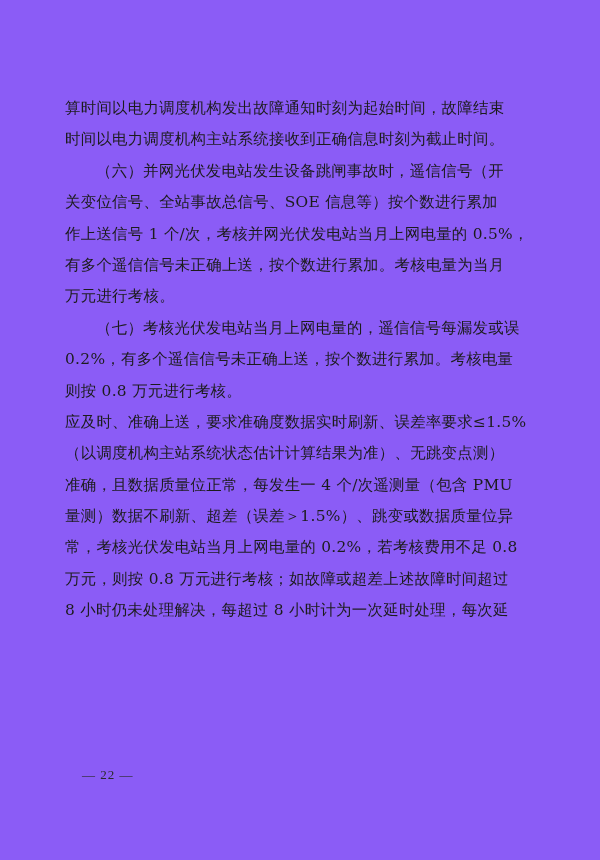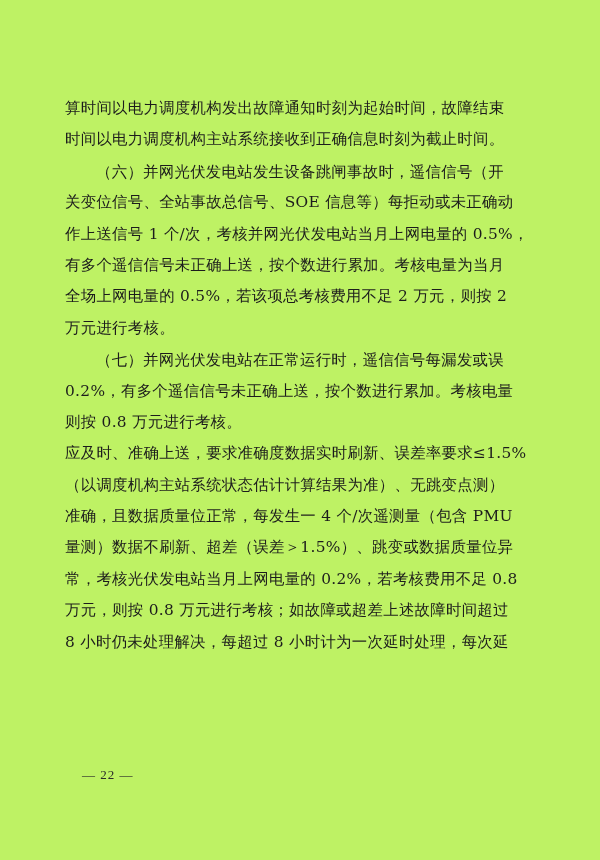--- a/index.html
+++ b/index.html
@@ -13,66 +13,64 @@
       position: relative;
       overflow: hidden;
       background: #fefefe;
     }
     .page {
       position: absolute;
       left: 0;
       top: 0;
       width: 600px;
       height: 860px;
-      background: #bef264;
+      background: #8b5cf6;
     }
     .body-text {
       position: absolute;
       left: 65px;
       top: 93px;
       width: 450px;
       font-family: "DejaVu Serif", "Liberation Serif", serif;
       font-size: 15.4px;
       line-height: 31.4px;
       color: #1c1c1c;
       letter-spacing: 0.3px;
     }
     .line {
       display: block;
       white-space: nowrap;
       height: 31.4px;
     }
     .line.indent {
       padding-left: 31px;
-      font-family: Liberation Serif, serif;
     }
     .page-number {
       position: absolute;
       left: 82px;
       top: 767px;
       font-family: "Liberation Serif", "DejaVu Serif", serif;
       font-size: 13px;
       color: #2a2a2a;
       letter-spacing: 1px;
     }
   </style>
 </head>
 <body>
 
 <div class="page">
   <div class="body-text">
     <span class="line">算时间以电力调度机构发出故障通知时刻为起始时间，故障结束</span>
     <span class="line">时间以电力调度机构主站系统接收到正确信息时刻为截止时间。</span>
     <span class="line indent">（六）并网光伏发电站发生设备跳闸事故时，遥信信号（开</span>
-    <span class="line">关变位信号、全站事故总信号、SOE 信息等）每拒动或未正确动</span>
+    <span class="line">关变位信号、全站事故总信号、SOE 信息等）按个数进行累加</span>
     <span class="line">作上送信号 1 个/次，考核并网光伏发电站当月上网电量的 0.5%，</span>
     <span class="line">有多个遥信信号未正确上送，按个数进行累加。考核电量为当月</span>
-    <span class="line">全场上网电量的 0.5%，若该项总考核费用不足 2 万元，则按 2</span>
     <span class="line">万元进行考核。</span>
-    <span class="line indent">（七）并网光伏发电站在正常运行时，遥信信号每漏发或误</span>
+    <span class="line indent">（七）考核光伏发电站当月上网电量的，遥信信号每漏发或误</span>
     <span class="line">0.2%，有多个遥信信号未正确上送，按个数进行累加。考核电量</span>
     <span class="line">则按 0.8 万元进行考核。</span>
     <span class="line">应及时、准确上送，要求准确度数据实时刷新、误差率要求≤1.5%</span>
     <span class="line">（以调度机构主站系统状态估计计算结果为准）、无跳变点测）</span>
     <span class="line">准确，且数据质量位正常，每发生一 4 个/次遥测量（包含 PMU</span>
     <span class="line">量测）数据不刷新、超差（误差＞1.5%）、跳变或数据质量位异</span>
     <span class="line">常，考核光伏发电站当月上网电量的 0.2%，若考核费用不足 0.8</span>
     <span class="line">万元，则按 0.8 万元进行考核；如故障或超差上述故障时间超过</span>
     <span class="line">8 小时仍未处理解决，每超过 8 小时计为一次延时处理，每次延</span>
   </div>

